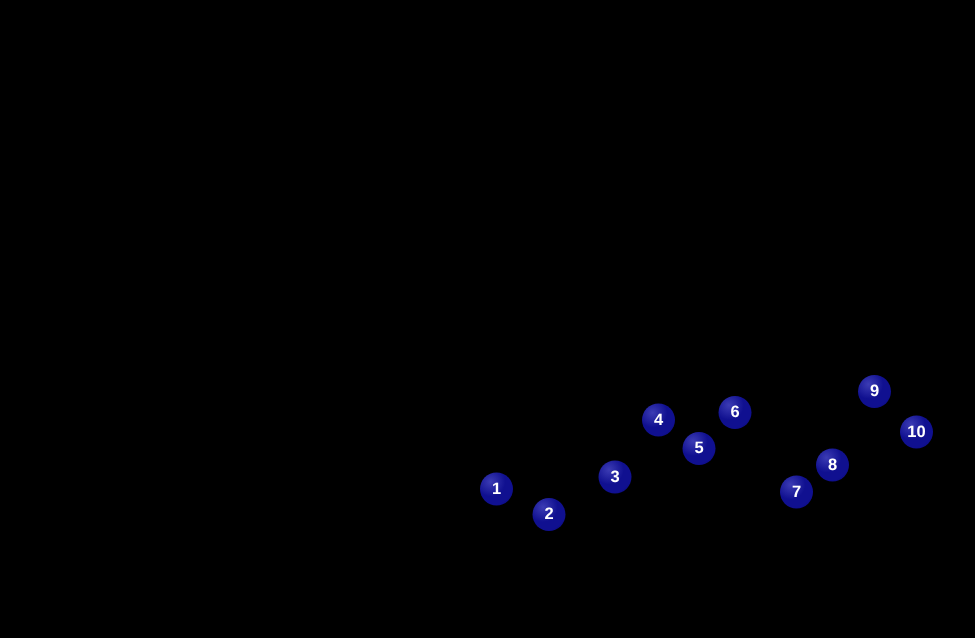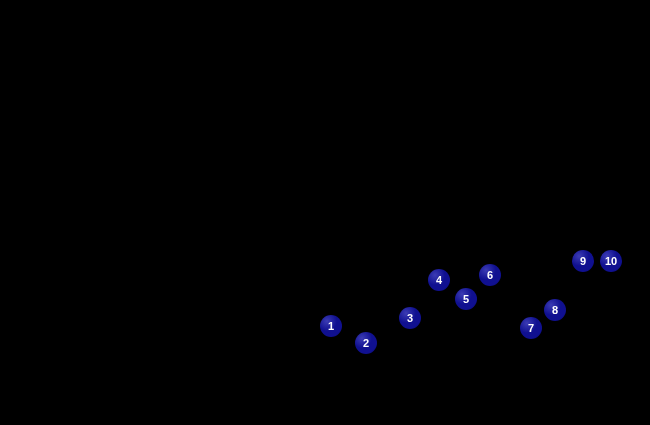--- a/index.html
+++ b/index.html
@@ -68,16 +68,16 @@
     </div>
     <div class="marker" style="left: 520px; top: 317px;">
       <span>7</span>
     </div>
     <div class="marker" style="left: 544px; top: 299px;">
       <span>8</span>
     </div>
     <div class="marker" style="left: 572px; top: 250px;">
       <span>9</span>
     </div>
-    <div class="marker" style="left: 600px; top: 250px;">
+    <div class="marker" style="left: 600px; top: 277px;">
       <span>10</span>
     </div>
   </div>
 
 </body></html>

